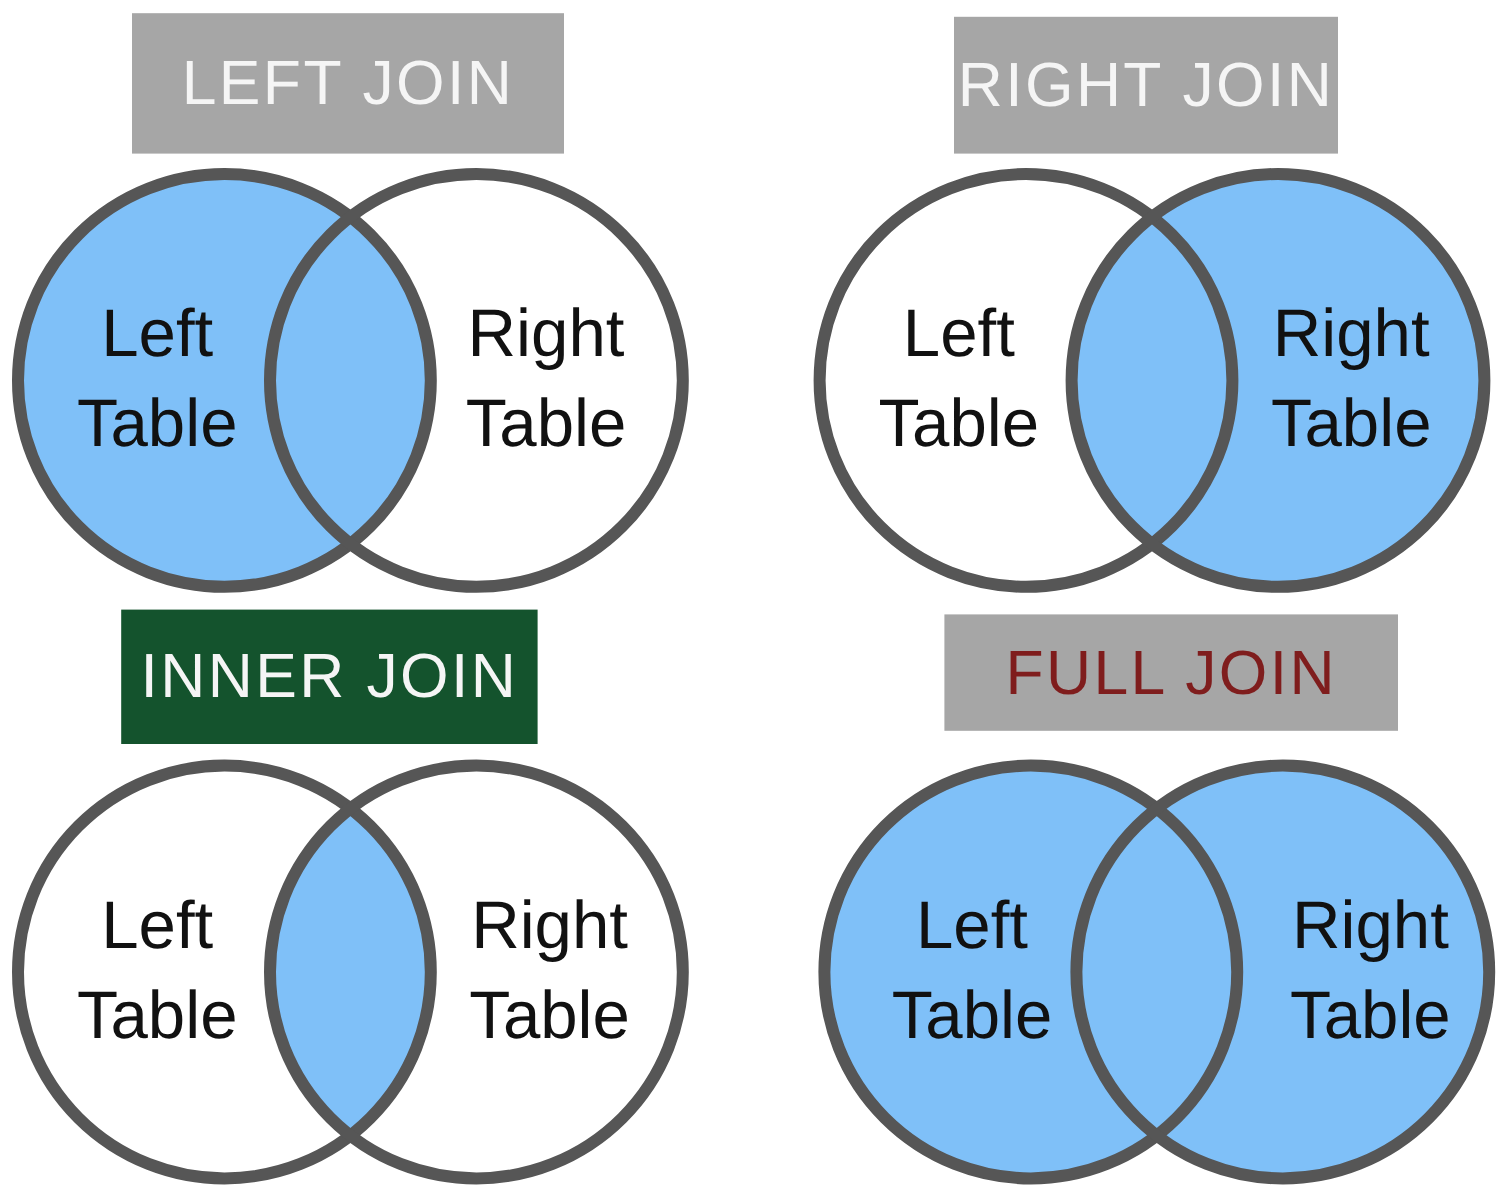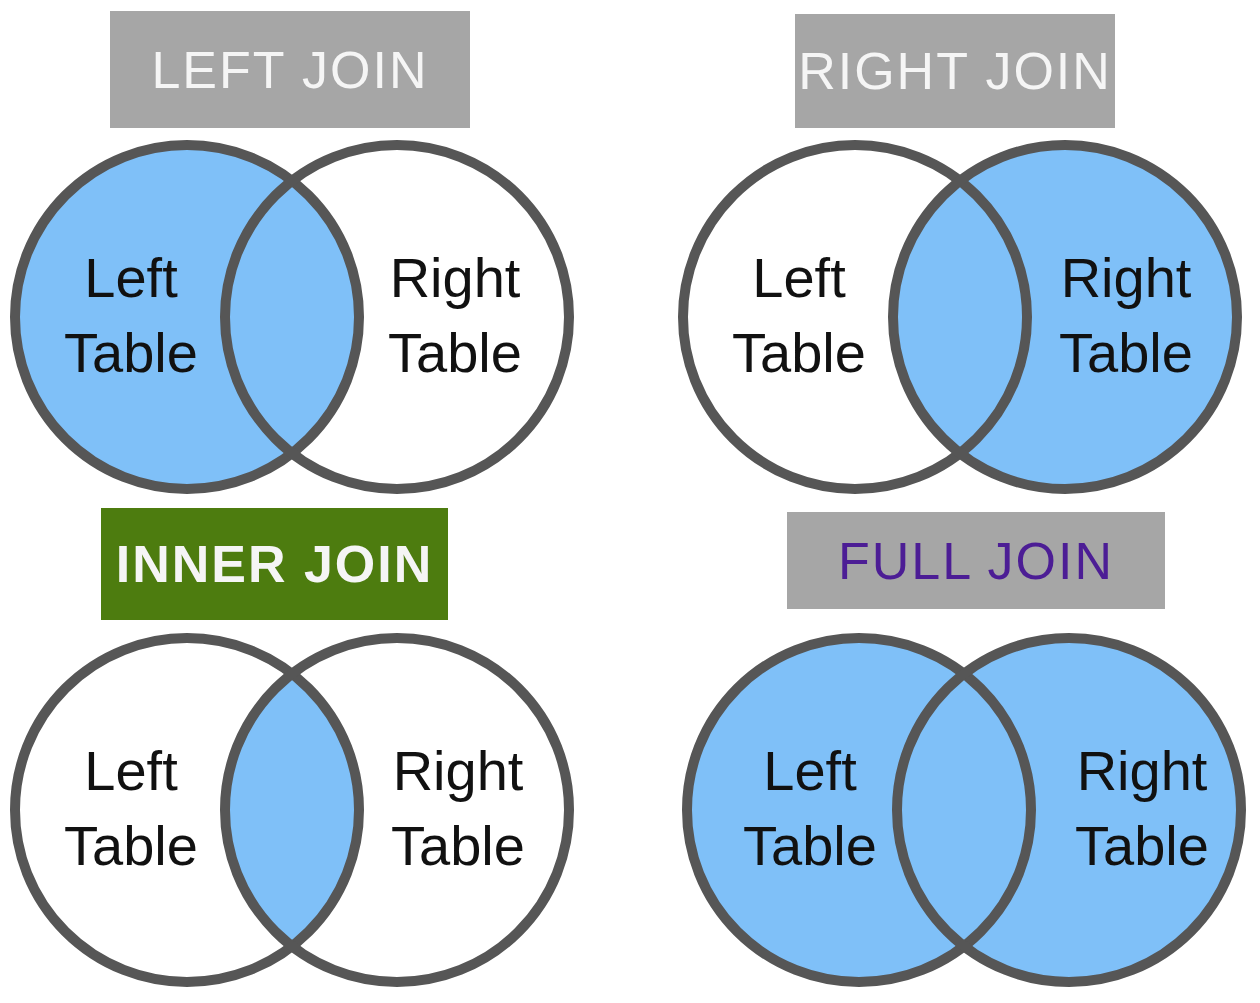--- a/index.html
+++ b/index.html
@@ -56,41 +56,41 @@
       <circle cx="187" cy="182" r="172" fill="none" stroke-width="10" stroke="#565656"></circle>
       <circle cx="397" cy="182" r="172" fill="none" stroke-width="10" stroke="#565656"></circle>
       <text x="131" y="162" fill="#111111">Left</text>
       <text x="131" y="237" fill="#111111">Table</text>
       <text x="458" y="162" fill="#111111">Right</text>
       <text x="458" y="237" fill="#111111">Table</text>
     </svg>
   </div>
 
   <div class="panel" style="left:0;top:502px;width:630px;height:501px;">
-    <div class="title-box" style="left: 101px; top: 6px; width: 347px; height: 112px; background-color: #4d7c0f; color: rgb(245, 245, 245); font-weight: bold;">INNER JOIN</div>
+    <div class="title-box" style="left: 101px; top: 6px; width: 347px; height: 112px; background-color: #14532d; color: rgb(245, 245, 245);">INNER JOIN</div>
     <svg class="venn" style="left:0;top:126px;" width="585" height="367" viewBox="0 0 585 367">
       <defs>
         <clipPath id="innerLensClip">
             <circle cx="397" cy="182" r="172"></circle>
           </clipPath>
       </defs>
       <circle cx="187" cy="182" r="172" fill="#FFFFFF"></circle>
       <circle cx="397" cy="182" r="172" fill="#FFFFFF"></circle>
       <circle cx="187" cy="182" r="172" clip-path="url(#innerLensClip)" fill="#7FC0F8"></circle>
       <circle cx="187" cy="182" r="172" fill="none" stroke-width="10" stroke="#565656"></circle>
       <circle cx="397" cy="182" r="172" fill="none" stroke-width="10" stroke="#565656"></circle>
       <text x="131" y="162" fill="#111111">Left</text>
       <text x="131" y="237" fill="#111111">Table</text>
       <text x="458" y="162" fill="#111111">Right</text>
       <text x="458" y="237" fill="#111111">Table</text>
     </svg>
   </div>
 
   <div class="panel" style="left:630px;top:502px;width:630px;height:501px;">
-    <div class="title-box" style="left: 157px; top: 10px; width: 378px; height: 97px; background-color: rgb(166, 166, 166); color: #4c1d95;">FULL JOIN</div>
+    <div class="title-box" style="left: 157px; top: 10px; width: 378px; height: 97px; background-color: rgb(166, 166, 166); color: #7f1d1d;">FULL JOIN</div>
     <svg class="venn" style="left:42px;top:126px;" width="585" height="367" viewBox="0 0 585 367">
       <circle cx="187" cy="182" r="172" fill="#7FC0F8"></circle>
       <circle cx="397" cy="182" r="172" fill="#7FC0F8"></circle>
       <circle cx="187" cy="182" r="172" fill="none" stroke-width="10" stroke="#565656"></circle>
       <circle cx="397" cy="182" r="172" fill="none" stroke-width="10" stroke="#565656"></circle>
       <text x="138" y="162" fill="#111111">Left</text>
       <text x="138" y="237" fill="#111111">Table</text>
       <text x="470" y="162" fill="#111111">Right</text>
       <text x="470" y="237" fill="#111111">Table</text>
     </svg>

